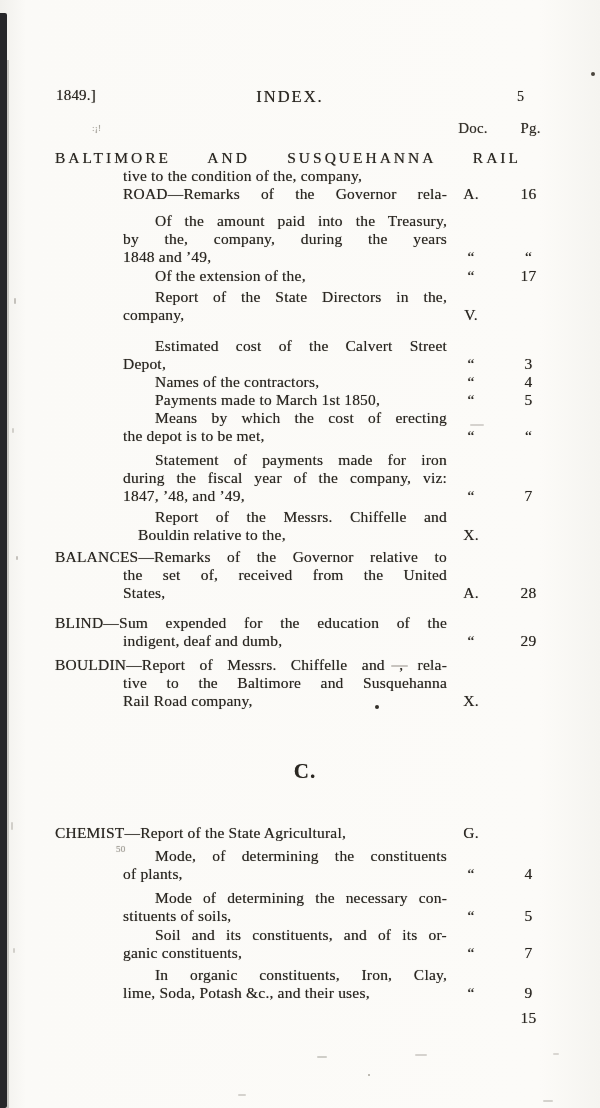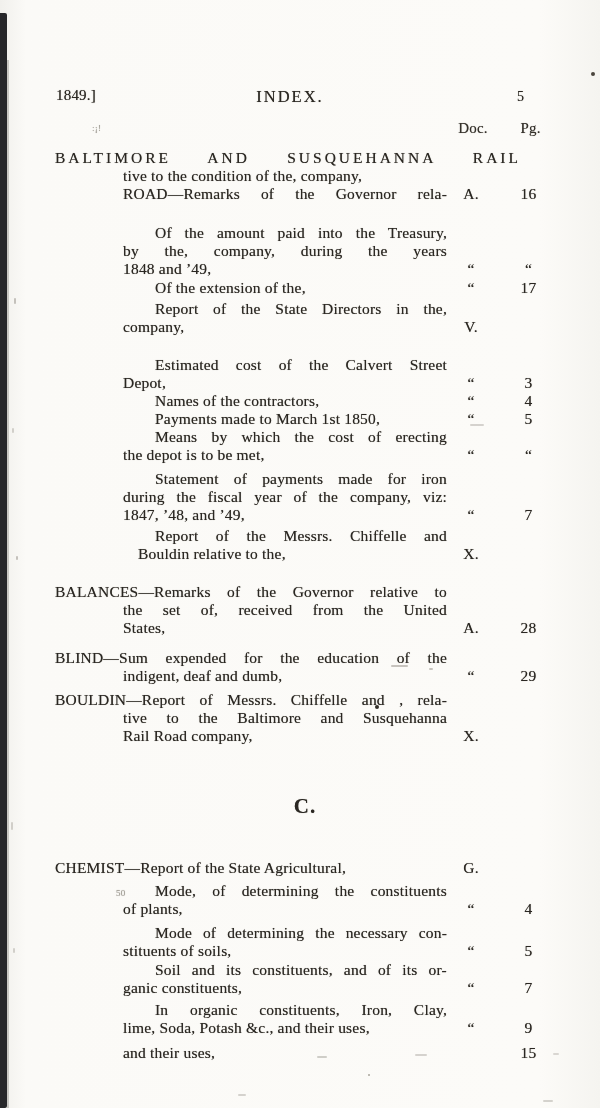--- a/index.html
+++ b/index.html
@@ -72,21 +72,21 @@
     <div class="entry">
       <div class="etext">
         <div class="line i0 j xw">BALTIMORE AND SUSQUEHANNA RAIL</div>
         <div class="line ic">tive to the condition of the, company,</div>
         <div class="line ic j">ROAD—Remarks of the Governor rela-</div>
       </div>
       <div class="doc">A.</div>
       <div class="pg">16</div>
     </div>
 
-    <div class="entry" style="margin-top:21px">
+    <div class="entry" style="margin-top:9px">
       <div class="etext">
         <div class="line is j">Of the amount paid into the Treasury,</div>
         <div class="line ic j">by the, company, during the years</div>
         <div class="line ic">1848 and ’49,</div>
       </div>
       <div class="doc">“</div>
       <div class="pg">“</div>
     </div>
 
     <div class="entry" style="margin-top:1px">
@@ -99,21 +99,21 @@
 
     <div class="entry" style="margin-top:3px">
       <div class="etext">
         <div class="line is j">Report of the State Directors in the,</div>
         <div class="line ic">company,</div>
       </div>
       <div class="doc">V.</div>
       <div class="pg"></div>
     </div>
 
-    <div class="entry" style="margin-top:20px">
+    <div class="entry" style="margin-top:13px">
       <div class="etext">
         <div class="line is j">Estimated cost of the Calvert Street</div>
         <div class="line ic">Depot,</div>
       </div>
       <div class="doc">“</div>
       <div class="pg">3</div>
     </div>
 
     <div class="entry">
       <div class="etext">
@@ -152,21 +152,21 @@
 
     <div class="entry" style="margin-top:3px">
       <div class="etext">
         <div class="line is j">Report of the Messrs. Chiffelle and</div>
         <div class="line ib">Bouldin relative to the,</div>
       </div>
       <div class="doc">X.</div>
       <div class="pg"></div>
     </div>
 
-    <div class="entry" style="margin-top:20px">
+    <div class="entry" style="margin-top:4px">
       <div class="etext">
         <div class="line i0 j">BALANCES—Remarks of the Governor relative to</div>
         <div class="line ic j">the set of, received from the United</div>
         <div class="line ic">States,</div>
       </div>
       <div class="doc">A.</div>
       <div class="pg">28</div>
     </div>
 
     <div class="entry" style="margin-top:12px">
@@ -229,30 +229,29 @@
       <div class="etext">
         <div class="line is j">In organic constituents, Iron, Clay,</div>
         <div class="line ic">lime, Soda, Potash &amp;c., and their uses,</div>
       </div>
       <div class="doc">“</div>
       <div class="pg">9</div>
     </div>
 
     <div class="entry" style="margin-top:7px">
       <div class="etext">
-        <div class="line ic">and their uses,</div>
       </div>
       <div class="doc"></div>
       <div class="pg">15</div>
     </div>
 
   </div>
 
   <span class="artifact mark-text" style="left:92px; top:123px;">:¡!</span>
-  <span class="artifact mark-text" style="left:116px; top:888px;">50</span>
+  <span class="artifact mark-text" style="left:116px; top:844px;">50</span>
   <div class="artifact dot" style="left:591px; top:72px; width:4px; height:4px; background:#4a453d;"></div>
   <div class="artifact dot" style="left:375px; top:705px; width:4px; height:4px; background:#33302a;"></div>
   <div class="artifact fleck" style="left:391px; top:665px; width:17px; height:2px;"></div>
   <div class="artifact fleck" style="left:429px; top:668px; width:4px; height:2px;"></div>
   <div class="artifact fleck" style="left:470px; top:424px; width:14px; height:2px; opacity:0.4;"></div>
   <div class="artifact fleck" style="left:14px; top:298px; width:2px; height:6px;"></div>
   <div class="artifact fleck" style="left:12px; top:428px; width:2px; height:5px; opacity:0.4;"></div>
   <div class="artifact fleck" style="left:16px; top:556px; width:2px; height:4px;"></div>
   <div class="artifact fleck" style="left:11px; top:822px; width:2px; height:8px; opacity:0.4;"></div>
   <div class="artifact fleck" style="left:13px; top:948px; width:2px; height:5px; opacity:0.4;"></div>

